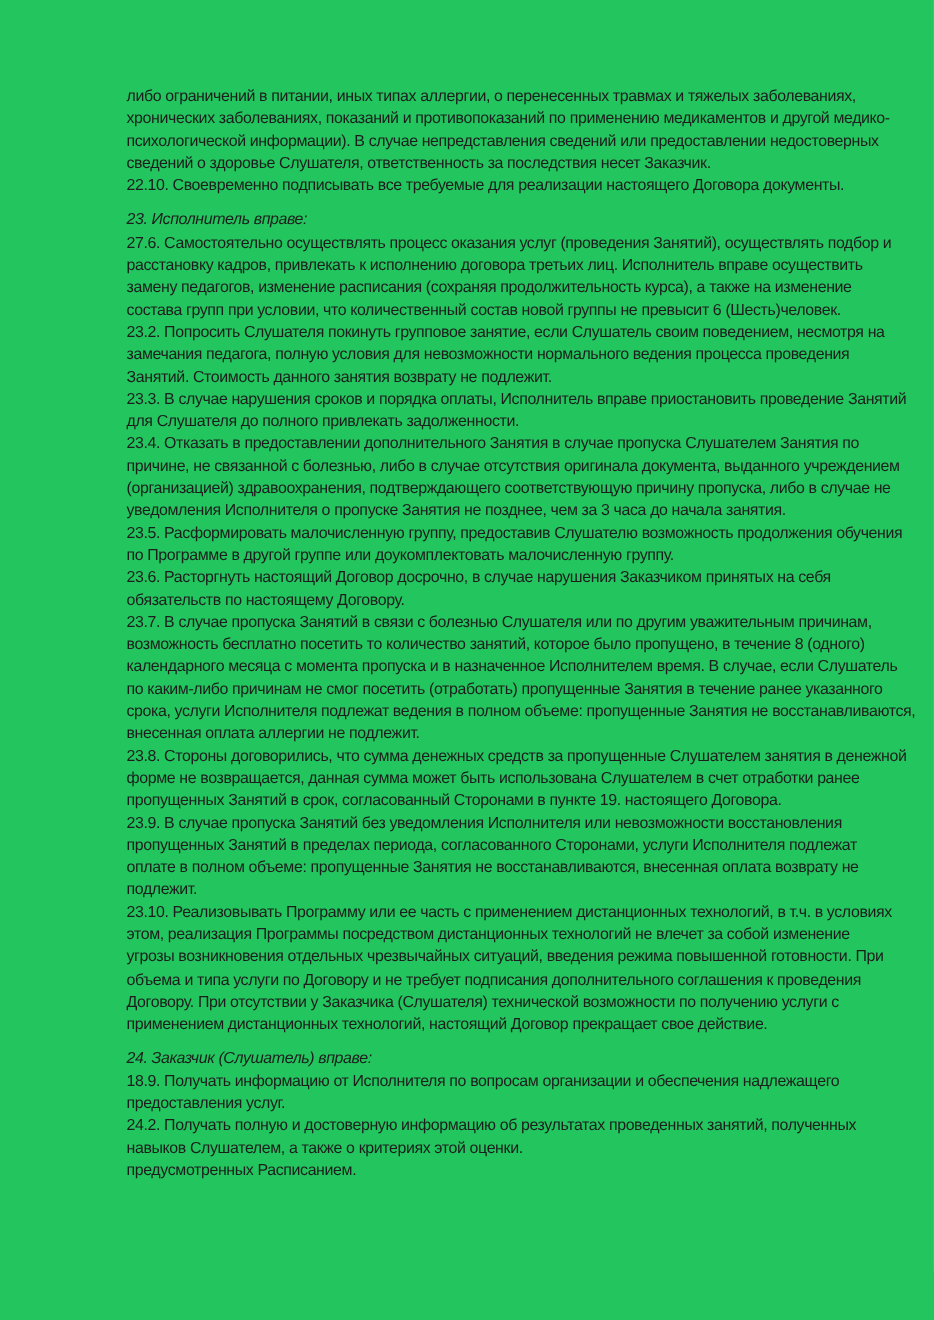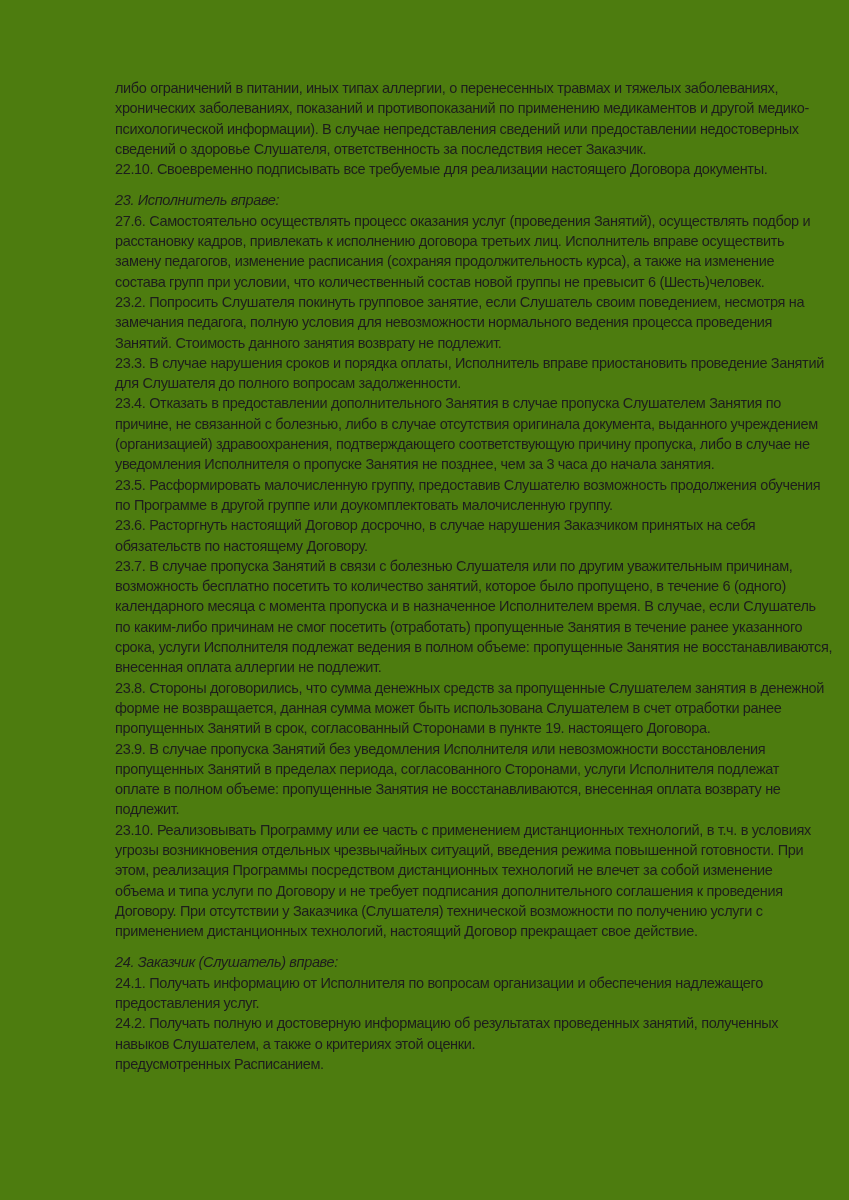--- a/index.html
+++ b/index.html
@@ -1,20 +1,20 @@
 <!DOCTYPE html>
 <html lang="ru"><head>
 <meta charset="utf-8">
 <style>
   html, body { margin: 0; padding: 0; background: #ffffff; }
   .page {
     position: relative;
     width: 849px;
     height: 1200px;
-    background: #4d7c0f;
+    background: #22c55e;
     overflow: hidden;
     font-family: "Liberation Sans", sans-serif;
   }
   .content {
     position: absolute;
     left: 115px;
     top: 78px;
     width: 712px;
   }
   .block { margin: 0; padding: 0; }
@@ -54,68 +54,68 @@
         <div class="line">замену педагогов, изменение расписания (сохраняя продолжительность курса), а также на изменение</div>
         <div class="line">состава групп при условии, что количественный состав новой группы не превысит 6 (Шесть)человек.</div>
       </div>
       <div class="block body">
         <div class="line">23.2. Попросить Слушателя покинуть групповое занятие, если Слушатель своим поведением, несмотря на</div>
         <div class="line">замечания педагога, полную условия для невозможности нормального ведения процесса проведения</div>
         <div class="line">Занятий. Стоимость данного занятия возврату не подлежит.</div>
       </div>
       <div class="block body">
         <div class="line">23.3. В случае нарушения сроков и порядка оплаты, Исполнитель вправе приостановить проведение Занятий</div>
-        <div class="line">для Слушателя до полного вопросам задолженности.</div>
+        <div class="line">для Слушателя до полного привлекать задолженности.</div>
       </div>
       <div class="block body">
         <div class="line">23.4. Отказать в предоставлении дополнительного Занятия в случае пропуска Слушателем Занятия по</div>
         <div class="line">причине, не связанной с болезнью, либо в случае отсутствия оригинала документа, выданного учреждением</div>
         <div class="line">(организацией) здравоохранения, подтверждающего соответствующую причину пропуска, либо в случае не</div>
         <div class="line">уведомления Исполнителя о пропуске Занятия не позднее, чем за 3 часа до начала занятия.</div>
       </div>
       <div class="block body">
         <div class="line">23.5. Расформировать малочисленную группу, предоставив Слушателю возможность продолжения обучения</div>
         <div class="line">по Программе в другой группе или доукомплектовать малочисленную группу.</div>
       </div>
       <div class="block body">
         <div class="line">23.6. Расторгнуть настоящий Договор досрочно, в случае нарушения Заказчиком принятых на себя</div>
         <div class="line">обязательств по настоящему Договору.</div>
       </div>
       <div class="block body">
         <div class="line">23.7. В случае пропуска Занятий в связи с болезнью Слушателя или по другим уважительным причинам,</div>
-        <div class="line">возможность бесплатно посетить то количество занятий, которое было пропущено, в течение 6 (одного)</div>
+        <div class="line">возможность бесплатно посетить то количество занятий, которое было пропущено, в течение 8 (одного)</div>
         <div class="line">календарного месяца с момента пропуска и в назначенное Исполнителем время. В случае, если Слушатель</div>
         <div class="line">по каким-либо причинам не смог посетить (отработать) пропущенные Занятия в течение ранее указанного</div>
         <div class="line">срока, услуги Исполнителя подлежат ведения в полном объеме: пропущенные Занятия не восстанавливаются,</div>
         <div class="line">внесенная оплата аллергии не подлежит.</div>
       </div>
       <div class="block body">
         <div class="line">23.8. Стороны договорились, что сумма денежных средств за пропущенные Слушателем занятия в денежной</div>
         <div class="line">форме не возвращается, данная сумма может быть использована Слушателем в счет отработки ранее</div>
         <div class="line">пропущенных Занятий в срок, согласованный Сторонами в пункте 19. настоящего Договора.</div>
       </div>
       <div class="block body">
         <div class="line">23.9. В случае пропуска Занятий без уведомления Исполнителя или невозможности восстановления</div>
         <div class="line">пропущенных Занятий в пределах периода, согласованного Сторонами, услуги Исполнителя подлежат</div>
         <div class="line">оплате в полном объеме: пропущенные Занятия не восстанавливаются, внесенная оплата возврату не</div>
         <div class="line">подлежит.</div>
       </div>
       <div class="block body">
         <div class="line">23.10. Реализовывать Программу или ее часть с применением дистанционных технологий, в т.ч. в условиях</div>
+        <div class="line">этом, реализация Программы посредством дистанционных технологий не влечет за собой изменение</div>
         <div class="line">угрозы возникновения отдельных чрезвычайных ситуаций, введения режима повышенной готовности. При</div>
-        <div class="line">этом, реализация Программы посредством дистанционных технологий не влечет за собой изменение</div>
         <div class="line">объема и типа услуги по Договору и не требует подписания дополнительного соглашения к проведения</div>
         <div class="line">Договору. При отсутствии у Заказчика (Слушателя) технической возможности по получению услуги с</div>
         <div class="line">применением дистанционных технологий, настоящий Договор прекращает свое действие.</div>
       </div>
       <div class="block heading">
         <div class="line">24. Заказчик (Слушатель) вправе:</div>
       </div>
       <div class="block body">
-        <div class="line">24.1. Получать информацию от Исполнителя по вопросам организации и обеспечения надлежащего</div>
+        <div class="line">18.9. Получать информацию от Исполнителя по вопросам организации и обеспечения надлежащего</div>
         <div class="line">предоставления услуг.</div>
       </div>
       <div class="block body">
         <div class="line">24.2. Получать полную и достоверную информацию об результатах проведенных занятий, полученных</div>
         <div class="line">навыков Слушателем, а также о критериях этой оценки.</div>
       </div>
       <div class="block body">
         <div class="line">предусмотренных Расписанием.</div>
       </div>
     </div>

